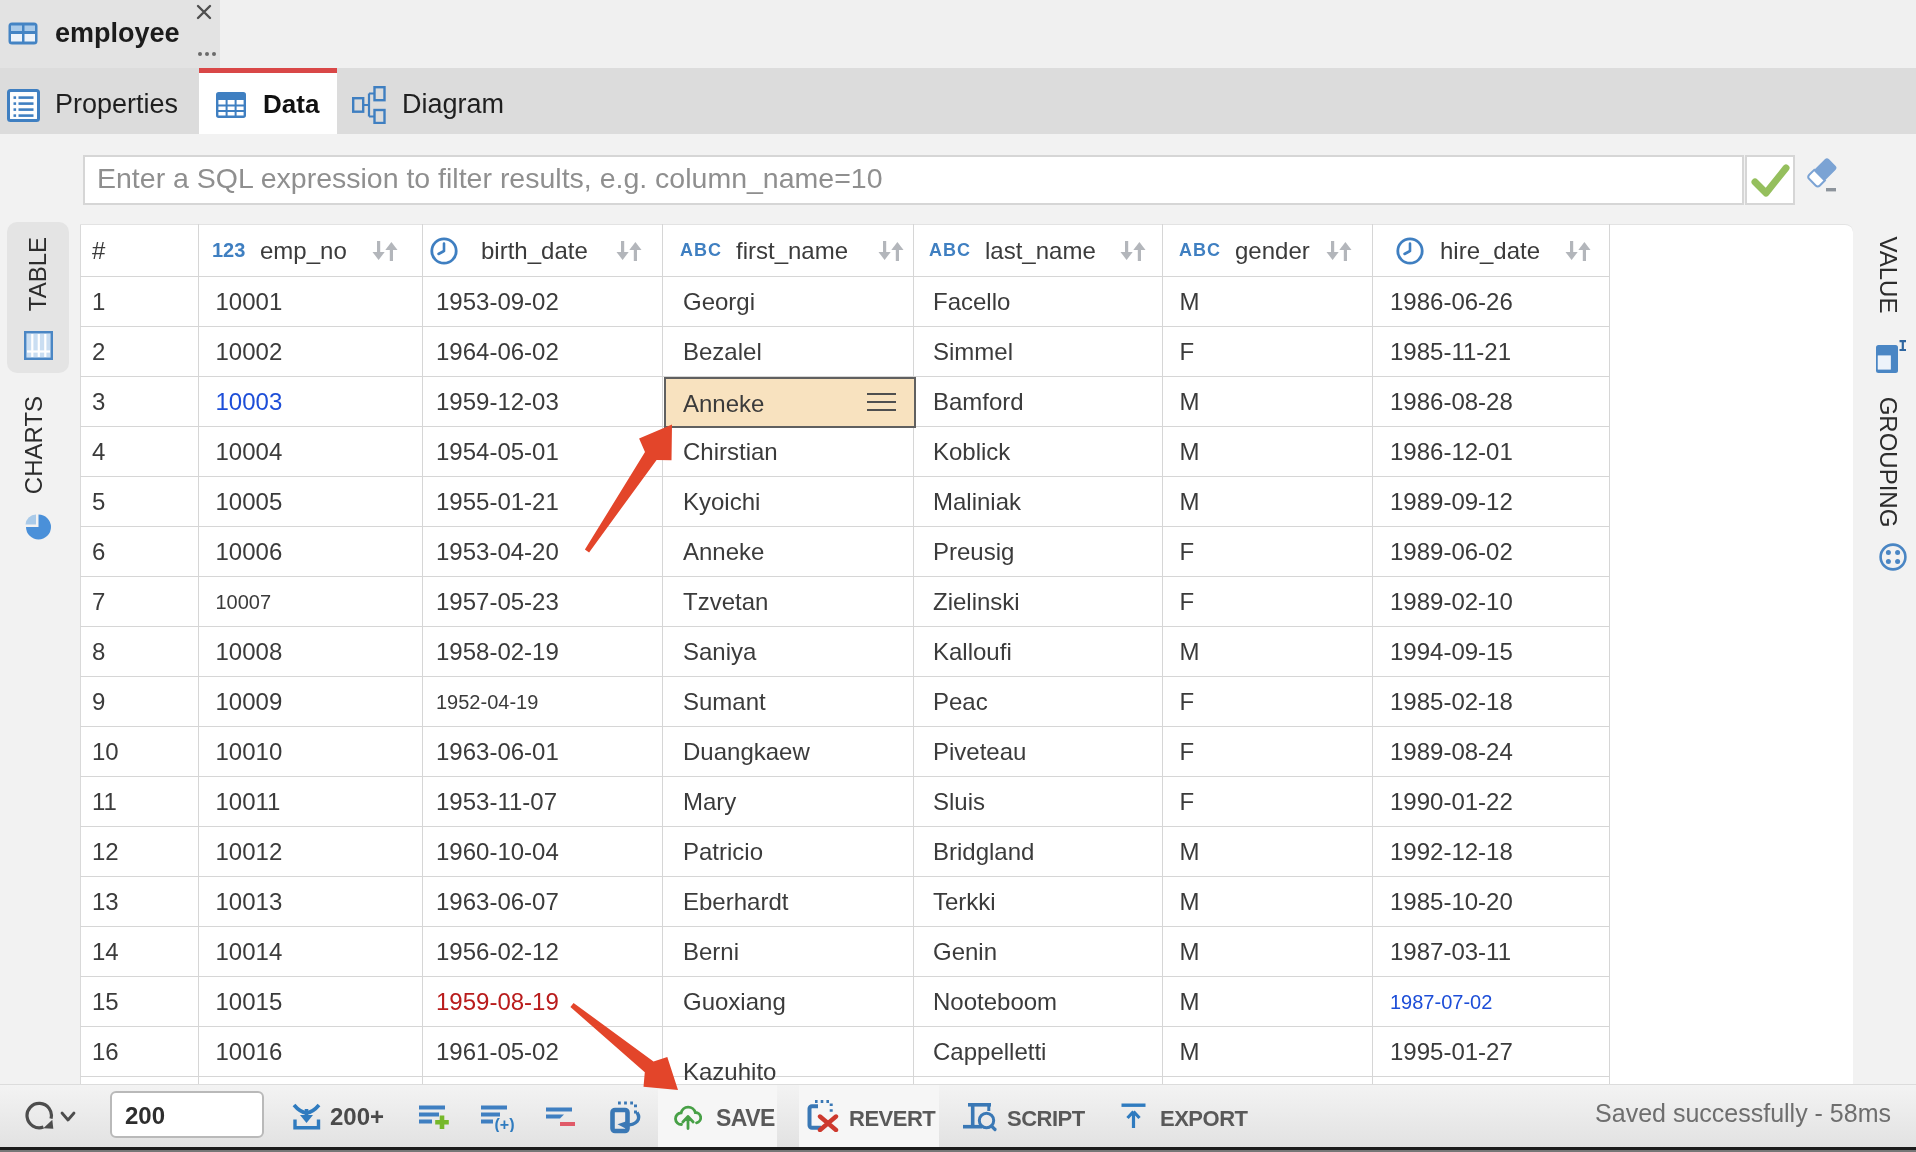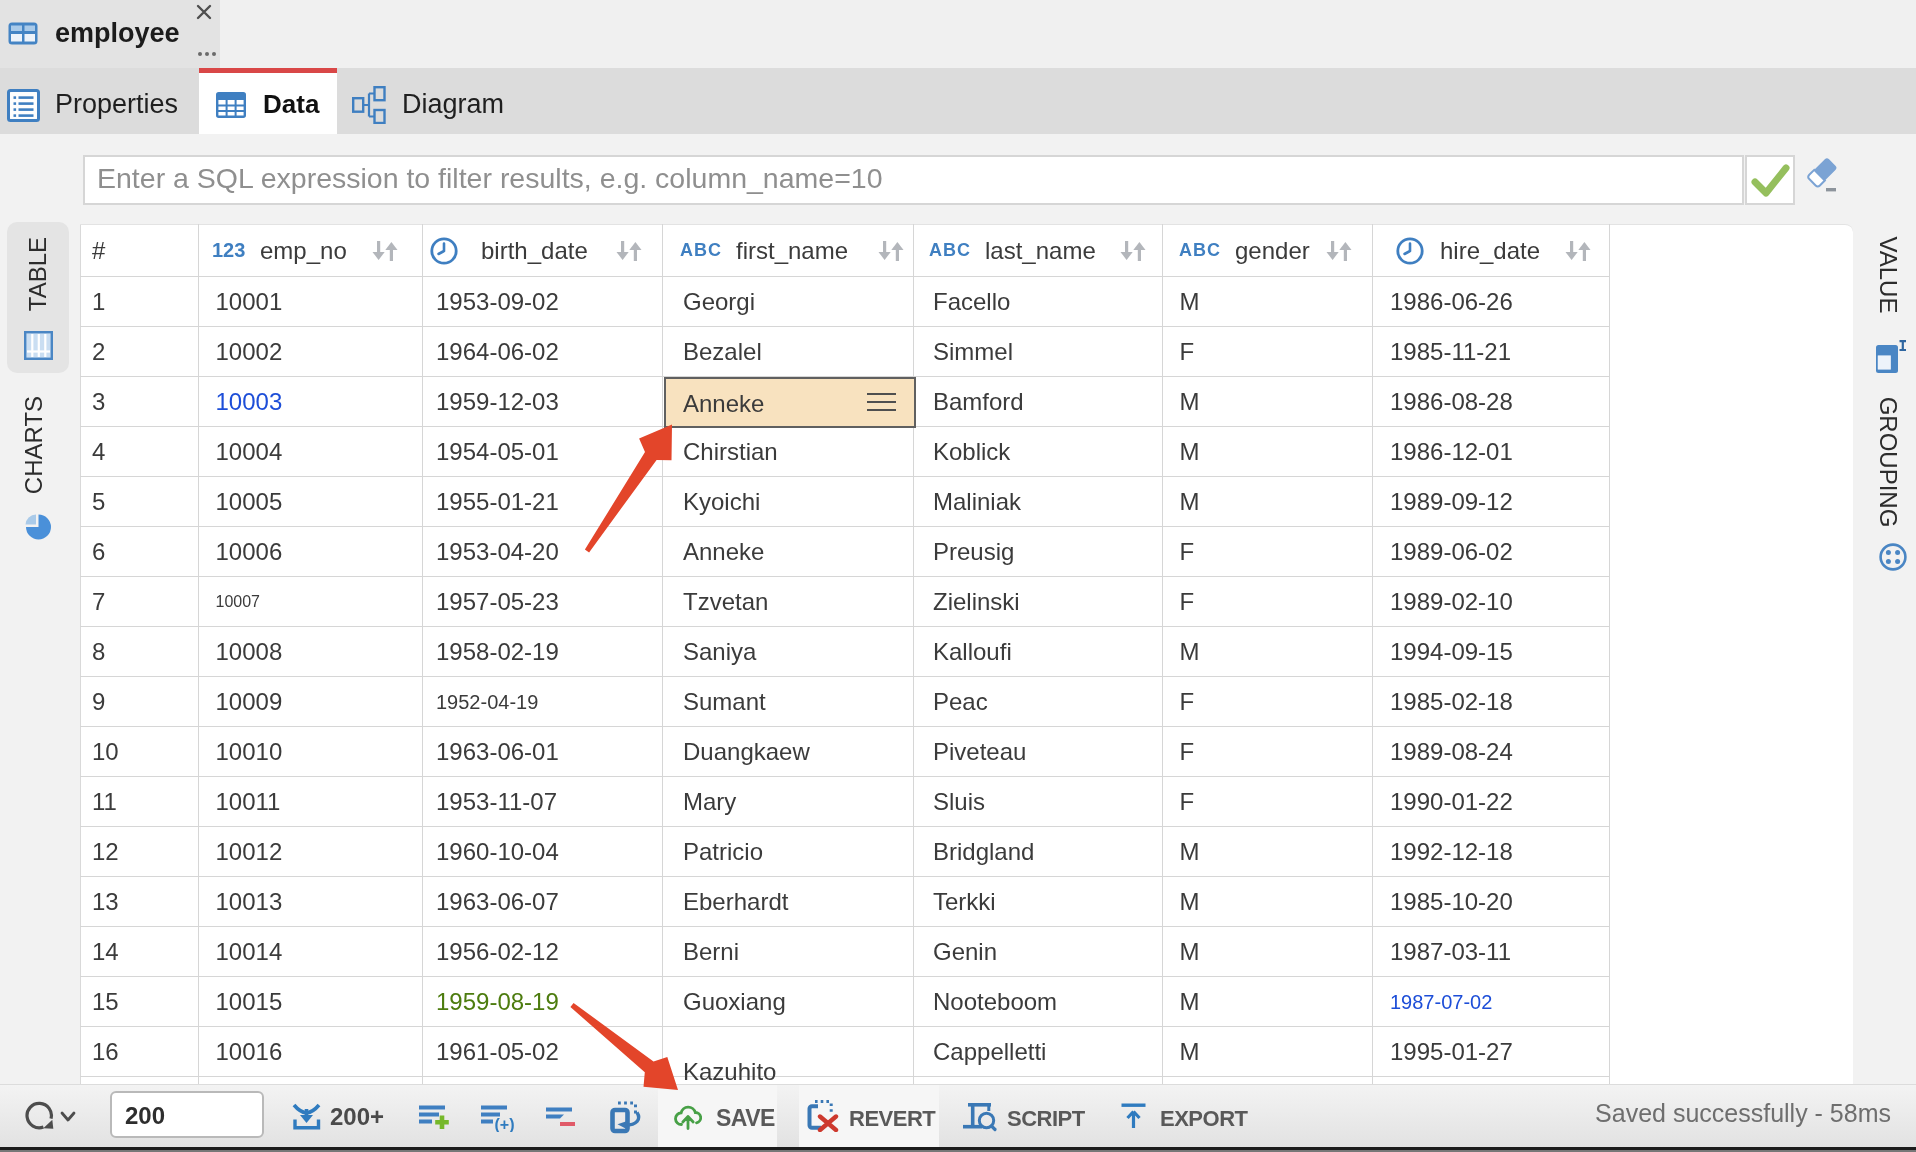--- a/index.html
+++ b/index.html
@@ -206,21 +206,21 @@
 <div style="position:absolute;left:1179.5px;top:484.0px;font-size:24px;color:#3b3b3b;font-weight:400;letter-spacing:0;white-space:nowrap;line-height:36.0px;">M</div>
 <div style="position:absolute;left:1390px;top:484.0px;font-size:24px;color:#3b3b3b;font-weight:400;letter-spacing:0;white-space:nowrap;line-height:36.0px;">1989-09-12</div>
 <div style="position:absolute;left:92px;top:534.0px;font-size:24px;color:#3b3b3b;font-weight:400;letter-spacing:0;white-space:nowrap;line-height:36.0px;">6</div>
 <div style="position:absolute;left:215.5px;top:534.0px;font-size:24px;color:#3b3b3b;font-weight:400;letter-spacing:0;white-space:nowrap;line-height:36.0px;">10006</div>
 <div style="position:absolute;left:436px;top:534.0px;font-size:24px;color:#3b3b3b;font-weight:400;letter-spacing:0;white-space:nowrap;line-height:36.0px;">1953-04-20</div>
 <div style="position:absolute;left:683px;top:534.0px;font-size:24px;color:#3b3b3b;font-weight:400;letter-spacing:0;white-space:nowrap;line-height:36.0px;">Anneke</div>
 <div style="position:absolute;left:933px;top:534.0px;font-size:24px;color:#3b3b3b;font-weight:400;letter-spacing:0;white-space:nowrap;line-height:36.0px;">Preusig</div>
 <div style="position:absolute;left:1179.5px;top:534.0px;font-size:24px;color:#3b3b3b;font-weight:400;letter-spacing:0;white-space:nowrap;line-height:36.0px;">F</div>
 <div style="position:absolute;left:1390px;top:534.0px;font-size:24px;color:#3b3b3b;font-weight:400;letter-spacing:0;white-space:nowrap;line-height:36.0px;">1989-06-02</div>
 <div style="position:absolute;left:92px;top:584.0px;font-size:24px;color:#3b3b3b;font-weight:400;letter-spacing:0;white-space:nowrap;line-height:36.0px;">7</div>
-<div style="position:absolute;left:215.5px;top:584.0px;font-size:16px;color:#3b3b3b;font-weight:400;letter-spacing:0;white-space:nowrap;line-height:36.0px;">10007</div>
+<div style="position:absolute;left:215.5px;top:584.0px;font-size:20px;color:#3b3b3b;font-weight:400;letter-spacing:0;white-space:nowrap;line-height:36.0px;">10007</div>
 <div style="position:absolute;left:436px;top:584.0px;font-size:24px;color:#3b3b3b;font-weight:400;letter-spacing:0;white-space:nowrap;line-height:36.0px;">1957-05-23</div>
 <div style="position:absolute;left:683px;top:584.0px;font-size:24px;color:#3b3b3b;font-weight:400;letter-spacing:0;white-space:nowrap;line-height:36.0px;">Tzvetan</div>
 <div style="position:absolute;left:933px;top:584.0px;font-size:24px;color:#3b3b3b;font-weight:400;letter-spacing:0;white-space:nowrap;line-height:36.0px;">Zielinski</div>
 <div style="position:absolute;left:1179.5px;top:584.0px;font-size:24px;color:#3b3b3b;font-weight:400;letter-spacing:0;white-space:nowrap;line-height:36.0px;">F</div>
 <div style="position:absolute;left:1390px;top:584.0px;font-size:24px;color:#3b3b3b;font-weight:400;letter-spacing:0;white-space:nowrap;line-height:36.0px;">1989-02-10</div>
 <div style="position:absolute;left:92px;top:634.0px;font-size:24px;color:#3b3b3b;font-weight:400;letter-spacing:0;white-space:nowrap;line-height:36.0px;">8</div>
 <div style="position:absolute;left:215.5px;top:634.0px;font-size:24px;color:#3b3b3b;font-weight:400;letter-spacing:0;white-space:nowrap;line-height:36.0px;">10008</div>
 <div style="position:absolute;left:436px;top:634.0px;font-size:24px;color:#3b3b3b;font-weight:400;letter-spacing:0;white-space:nowrap;line-height:36.0px;">1958-02-19</div>
 <div style="position:absolute;left:683px;top:634.0px;font-size:24px;color:#3b3b3b;font-weight:400;letter-spacing:0;white-space:nowrap;line-height:36.0px;">Saniya</div>
 <div style="position:absolute;left:933px;top:634.0px;font-size:24px;color:#3b3b3b;font-weight:400;letter-spacing:0;white-space:nowrap;line-height:36.0px;">Kalloufi</div>
@@ -263,21 +263,21 @@
 <div style="position:absolute;left:1390px;top:884.0px;font-size:24px;color:#3b3b3b;font-weight:400;letter-spacing:0;white-space:nowrap;line-height:36.0px;">1985-10-20</div>
 <div style="position:absolute;left:92px;top:934.0px;font-size:24px;color:#3b3b3b;font-weight:400;letter-spacing:0;white-space:nowrap;line-height:36.0px;">14</div>
 <div style="position:absolute;left:215.5px;top:934.0px;font-size:24px;color:#3b3b3b;font-weight:400;letter-spacing:0;white-space:nowrap;line-height:36.0px;">10014</div>
 <div style="position:absolute;left:436px;top:934.0px;font-size:24px;color:#3b3b3b;font-weight:400;letter-spacing:0;white-space:nowrap;line-height:36.0px;">1956-02-12</div>
 <div style="position:absolute;left:683px;top:934.0px;font-size:24px;color:#3b3b3b;font-weight:400;letter-spacing:0;white-space:nowrap;line-height:36.0px;">Berni</div>
 <div style="position:absolute;left:933px;top:934.0px;font-size:24px;color:#3b3b3b;font-weight:400;letter-spacing:0;white-space:nowrap;line-height:36.0px;">Genin</div>
 <div style="position:absolute;left:1179.5px;top:934.0px;font-size:24px;color:#3b3b3b;font-weight:400;letter-spacing:0;white-space:nowrap;line-height:36.0px;">M</div>
 <div style="position:absolute;left:1390px;top:934.0px;font-size:24px;color:#3b3b3b;font-weight:400;letter-spacing:0;white-space:nowrap;line-height:36.0px;">1987-03-11</div>
 <div style="position:absolute;left:92px;top:984.0px;font-size:24px;color:#3b3b3b;font-weight:400;letter-spacing:0;white-space:nowrap;line-height:36.0px;">15</div>
 <div style="position:absolute;left:215.5px;top:984.0px;font-size:24px;color:#3b3b3b;font-weight:400;letter-spacing:0;white-space:nowrap;line-height:36.0px;">10015</div>
-<div style="position:absolute;left:436px;top:984.0px;font-size:24px;color:#4d7c0f;font-weight:400;letter-spacing:0;white-space:nowrap;line-height:36.0px;">1959-08-19</div>
+<div style="position:absolute;left:436px;top:984.0px;font-size:24px;color:#b91c1c;font-weight:400;letter-spacing:0;white-space:nowrap;line-height:36.0px;">1959-08-19</div>
 <div style="position:absolute;left:683px;top:984.0px;font-size:24px;color:#3b3b3b;font-weight:400;letter-spacing:0;white-space:nowrap;line-height:36.0px;">Guoxiang</div>
 <div style="position:absolute;left:933px;top:984.0px;font-size:24px;color:#3b3b3b;font-weight:400;letter-spacing:0;white-space:nowrap;line-height:36.0px;">Nooteboom</div>
 <div style="position:absolute;left:1179.5px;top:984.0px;font-size:24px;color:#3b3b3b;font-weight:400;letter-spacing:0;white-space:nowrap;line-height:36.0px;">M</div>
 <div style="position:absolute;left:1390px;top:984.0px;font-size:20px;color:#1d4ed8;font-weight:400;letter-spacing:0;white-space:nowrap;line-height:36.0px;">1987-07-02</div>
 <div style="position:absolute;left:92px;top:1034.0px;font-size:24px;color:#3b3b3b;font-weight:400;letter-spacing:0;white-space:nowrap;line-height:36.0px;">16</div>
 <div style="position:absolute;left:215.5px;top:1034.0px;font-size:24px;color:#3b3b3b;font-weight:400;letter-spacing:0;white-space:nowrap;line-height:36.0px;">10016</div>
 <div style="position:absolute;left:436px;top:1034.0px;font-size:24px;color:#3b3b3b;font-weight:400;letter-spacing:0;white-space:nowrap;line-height:36.0px;">1961-05-02</div>
 <div style="position:absolute;left:683px;top:1034.0px;font-size:24px;color:#3b3b3b;font-weight:400;letter-spacing:0;white-space:nowrap;line-height:36.0px;margin-top:20px;">Kazuhito</div>
 <div style="position:absolute;left:933px;top:1034.0px;font-size:24px;color:#3b3b3b;font-weight:400;letter-spacing:0;white-space:nowrap;line-height:36.0px;">Cappelletti</div>
 <div style="position:absolute;left:1179.5px;top:1034.0px;font-size:24px;color:#3b3b3b;font-weight:400;letter-spacing:0;white-space:nowrap;line-height:36.0px;">M</div>

